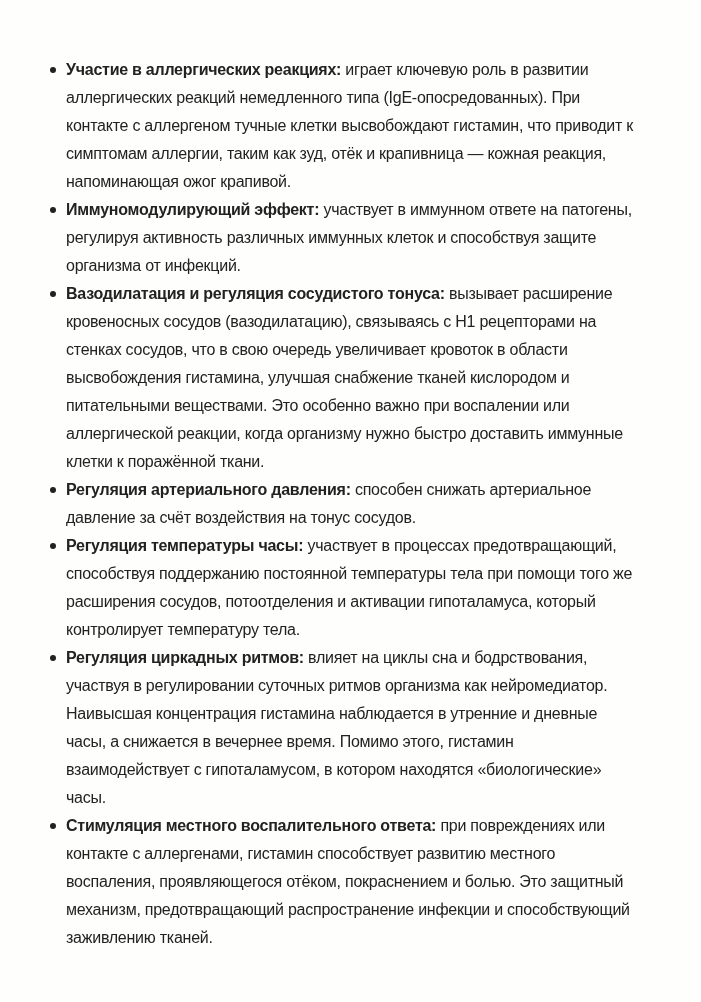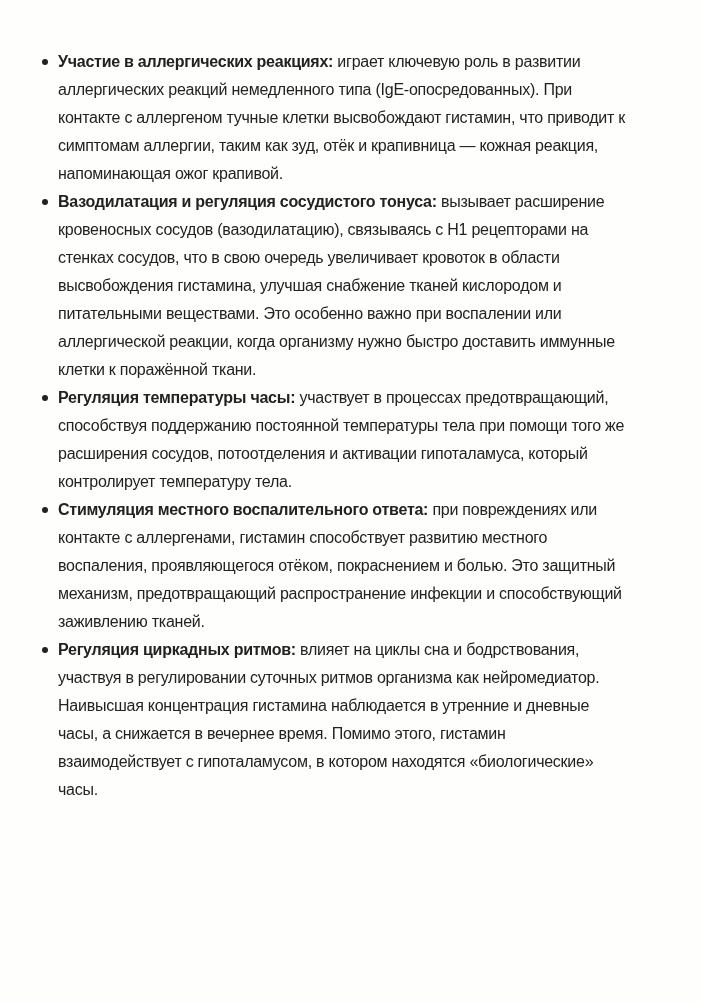--- a/index.html
+++ b/index.html
@@ -12,21 +12,21 @@
       height: 1002px;
       overflow: hidden;
       font-family: "Liberation Sans", "DejaVu Sans", sans-serif;
       color: #222222;
     }
     .content {
       padding-top: 40px;
     }
     ul.features {
       list-style: none;
-      margin: 8px;
+      margin: 16px;
       padding: 0 0 0 50px;
       width: 570px;
     }
     ul.features li {
       position: relative;
       font-size: 16px;
       line-height: 28px;
       letter-spacing: -0.25px;
       word-spacing: 0px;
     }
@@ -47,28 +47,36 @@
 <body>
 
 <div class="content">
   <ul class="features">
     <li>
       <span class="bullet"></span>
       <span class="term">Участие в аллергических реакциях:</span><span> играет ключевую роль в развитии аллергических реакций немедленного типа (IgE-опосредованных). При контакте с аллергеном тучные клетки высвобождают гистамин, что приводит к симптомам аллергии, таким как зуд, отёк и крапивница — кожная реакция, напоминающая ожог крапивой.</span>
     </li>
     <li>
       <span class="bullet"></span>
+      <span class="term">Иммуномодулирующий эффект:</span><span> участвует в иммунном ответе на патогены, регулируя активность различных иммунных клеток и способствуя защите организма от инфекций.</span>
+    </li>
+    <li>
+      <span class="bullet"></span>
       <span class="term">Вазодилатация и регуляция сосудистого тонуса:</span><span> вызывает расширение кровеносных сосудов (вазодилатацию), связываясь с H1 рецепторами на стенках сосудов, что в свою очередь увеличивает кровоток в области высвобождения гистамина, улучшая снабжение тканей кислородом и питательными веществами. Это особенно важно при воспалении или аллергической реакции, когда организму нужно быстро доставить иммунные клетки к поражённой ткани.</span>
+    </li>
+    <li>
+      <span class="bullet"></span>
+      <span class="term">Регуляция артериального давления:</span><span> способен снижать артериальное давление за счёт воздействия на тонус сосудов.</span>
     </li>
     <li>
       <span class="bullet"></span>
       <span class="term">Регуляция температуры часы:</span><span> участвует в процессах предотвращающий, способствуя поддержанию постоянной температуры тела при помощи того же расширения сосудов, потоотделения и активации гипоталамуса, который контролирует температуру тела.</span>
     </li>
     <li>
       <span class="bullet"></span>
-      <span class="term">Стимуляция местного воспалительного ответа:</span><span> при повреждениях или контакте с аллергенами, гистамин способствует развитию местного воспаления, проявляющегося отёком, покраснением и болью. Это защитный механизм, предотвращающий распространение инфекции и способствующий заживлению тканей.</span>
+      <span class="term">Регуляция циркадных ритмов:</span><span> влияет на циклы сна и бодрствования, участвуя в регулировании суточных ритмов организма как нейромедиатор. Наивысшая концентрация гистамина наблюдается в утренние и дневные часы, а снижается в вечернее время. Помимо этого, гистамин взаимодействует с гипоталамусом, в котором находятся «биологические» часы.</span>
     </li>
     <li>
       <span class="bullet"></span>
-      <span class="term">Регуляция циркадных ритмов:</span><span> влияет на циклы сна и бодрствования, участвуя в регулировании суточных ритмов организма как нейромедиатор. Наивысшая концентрация гистамина наблюдается в утренние и дневные часы, а снижается в вечернее время. Помимо этого, гистамин взаимодействует с гипоталамусом, в котором находятся «биологические» часы.</span>
+      <span class="term">Стимуляция местного воспалительного ответа:</span><span> при повреждениях или контакте с аллергенами, гистамин способствует развитию местного воспаления, проявляющегося отёком, покраснением и болью. Это защитный механизм, предотвращающий распространение инфекции и способствующий заживлению тканей.</span>
     </li>
   </ul>
 </div>
 
 </body></html>

